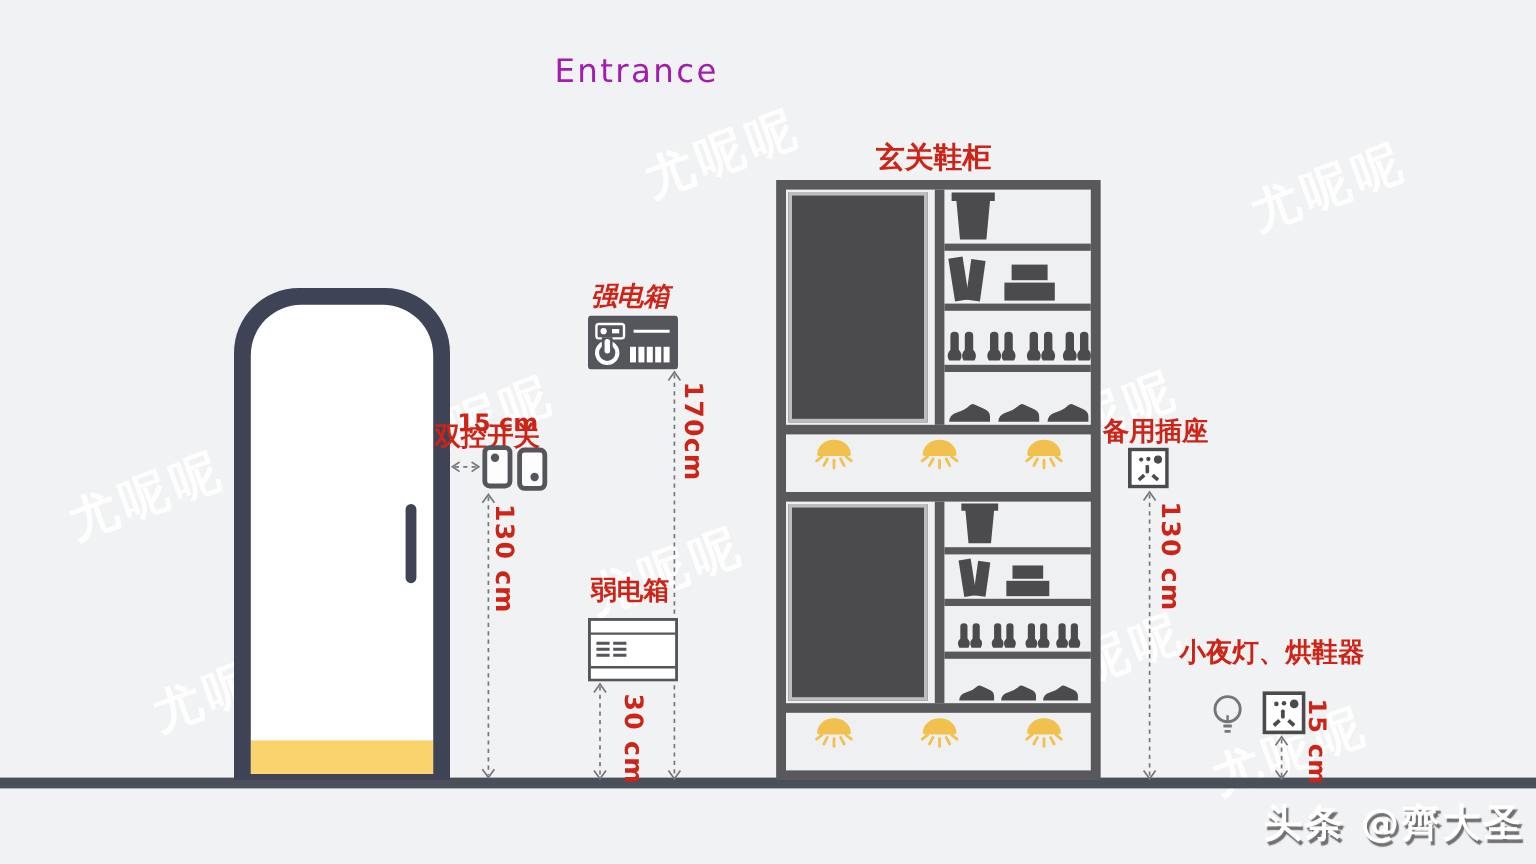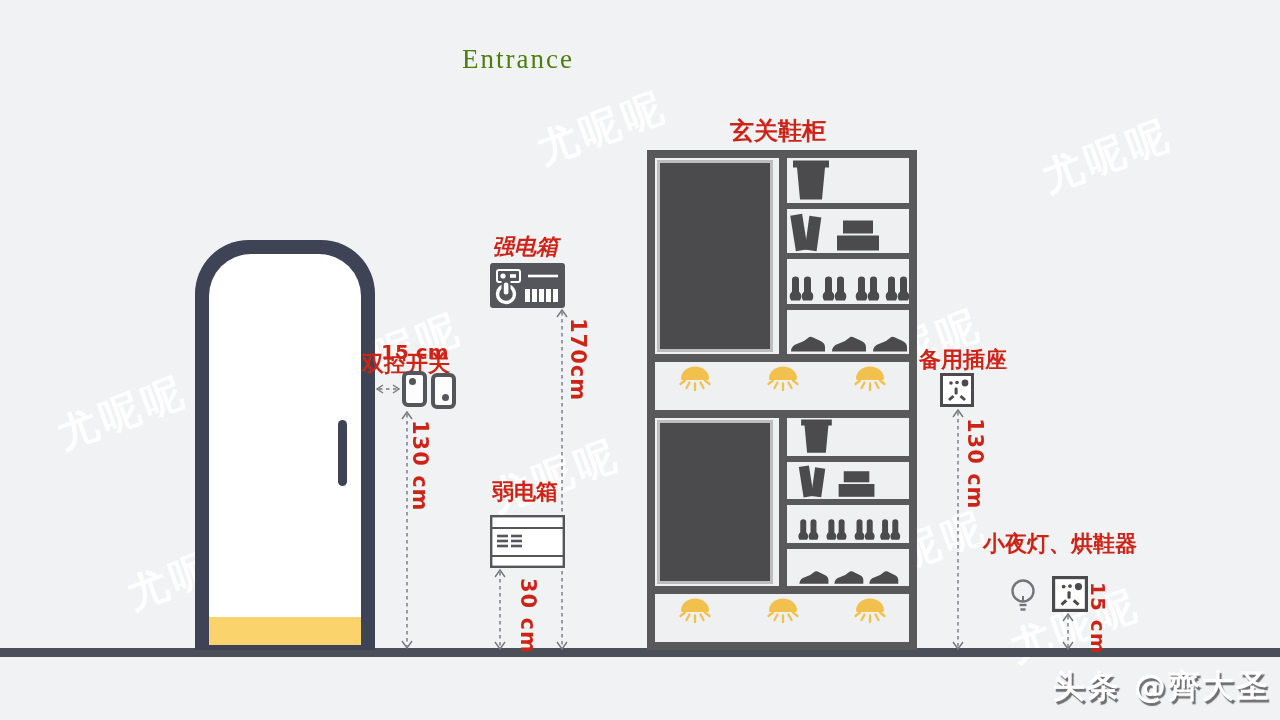--- a/index.html
+++ b/index.html
@@ -5,21 +5,21 @@
   * { margin:0; padding:0; box-sizing:border-box; }
   html,body { background:#e9eaec; }
   #stage {
     position:relative; width:1280px; height:720px; overflow:hidden;
     background:#f1f2f3; font-family:"DejaVu Sans","Liberation Sans",sans-serif;
   }
 
   
   .title-wrap { position:absolute; left:468px; top:44px; display:flex; align-items:flex-end; }
   .title-cn { font-size:57px; font-weight:bold; color:#3f4456; letter-spacing:16px; line-height:1.1; }
-  .title-en { font-size:27px; color:#4d7c0f; letter-spacing:2px; margin-bottom:7px; margin-left:-6px;font-family:Liberation Serif, serif; }
+  .title-en { font-size:27px; color:#a21caf; letter-spacing:2px; margin-bottom:7px; margin-left:-6px; }
 
   
   .red-label { position:absolute; color:#ce2418; font-weight:bold; font-size:22px; white-space:nowrap; }
   .dim-v { position:absolute; color:#ce2418; font-weight:bold; font-size:21px; white-space:nowrap;
            transform:rotate(90deg); transform-origin:left top; letter-spacing:1px; }
 
   
   .floor { position:absolute; left:0; top:648px; width:1280px; height:9px; background:#4b4f59; }
 
   

